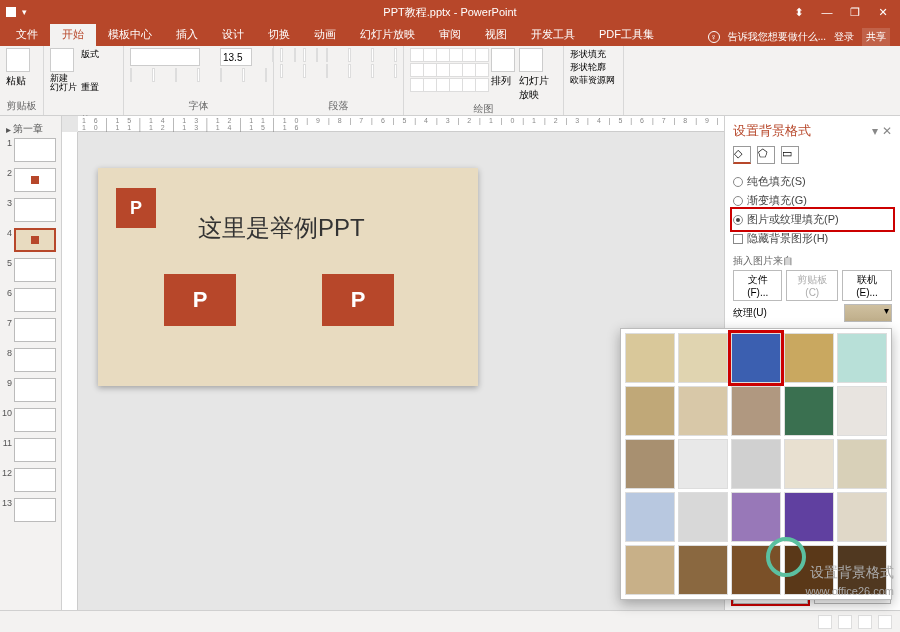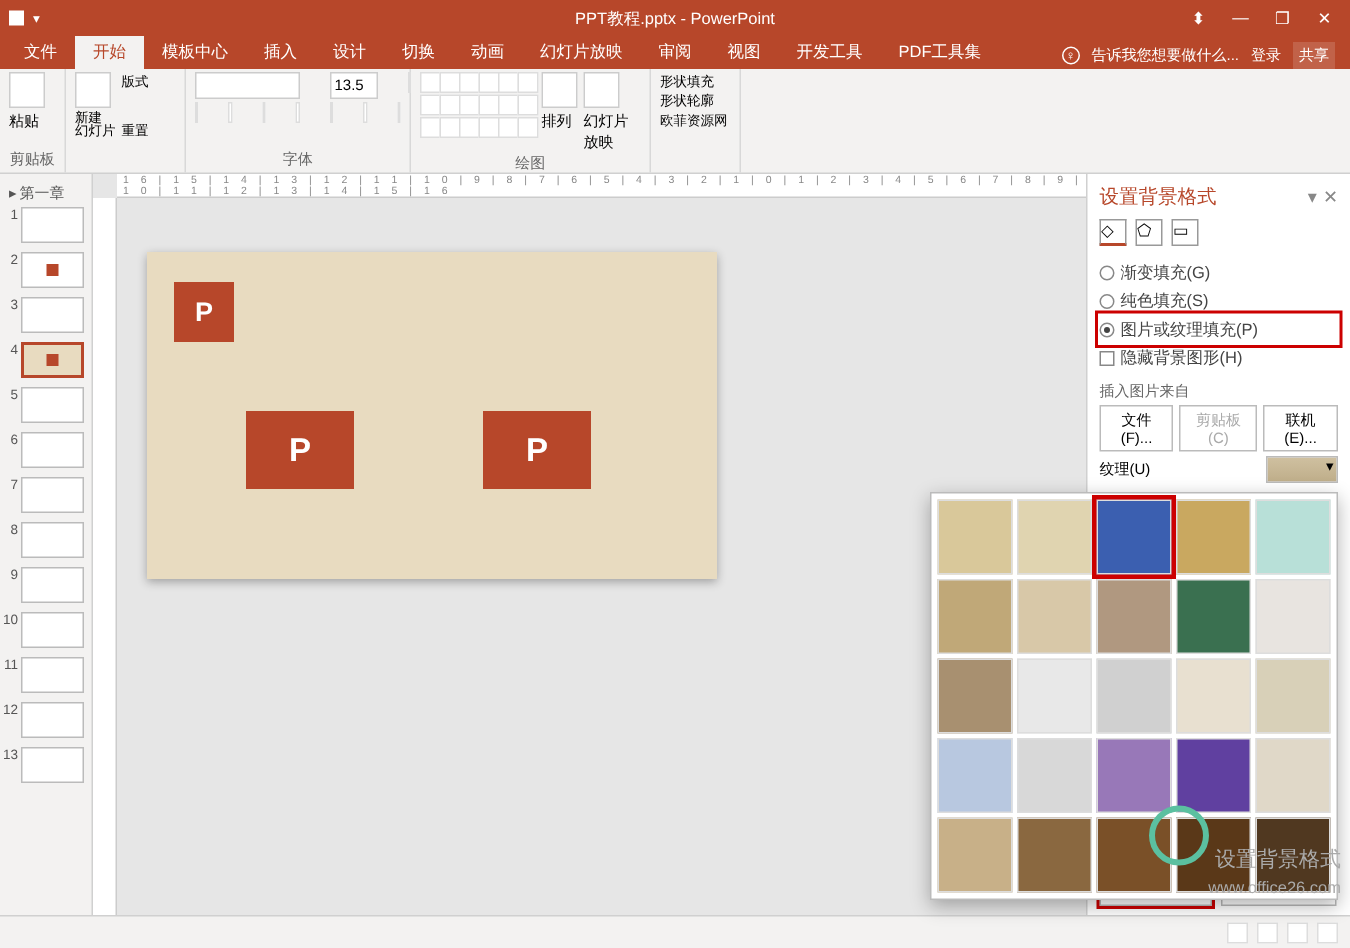--- a/index.html
+++ b/index.html
@@ -194,20 +194,41 @@
         <div class="ribbon-mini"></div>
         <div class="ribbon-mini"></div>
         <div class="ribbon-mini"></div>
         <div class="ribbon-mini"></div>
         <div class="ribbon-mini"></div>
         <div class="ribbon-mini"></div>
       </div>
     </div>
     <div class="ribbon-group-label">字体</div>
   </div>
+  <div class="ribbon-group" style="width:130px">
+    <div style="display:flex;flex-direction:column;gap:2px">
+      <div class="ribbon-row">
+        <div class="ribbon-mini"></div>
+        <div class="ribbon-mini"></div>
+        <div class="ribbon-mini"></div>
+        <div class="ribbon-mini"></div>
+        <div class="ribbon-mini"></div>
+        <div class="ribbon-mini"></div>
+      </div>
+      <div class="ribbon-row">
+        <div class="ribbon-mini"></div>
+        <div class="ribbon-mini"></div>
+        <div class="ribbon-mini"></div>
+        <div class="ribbon-mini"></div>
+        <div class="ribbon-mini"></div>
+        <div class="ribbon-mini"></div>
+      </div>
+    </div>
+    <div class="ribbon-group-label">段落</div>
+  </div>
   <div class="ribbon-group" style="width:160px">
     <div class="ribbon-buttons">
       <div style="display:grid;grid-template-columns:repeat(6,12px);gap:1px">
         <div class="ribbon-mini"></div>
           <div class="ribbon-mini"></div>
           <div class="ribbon-mini"></div>
           <div class="ribbon-mini"></div>
           <div class="ribbon-mini"></div>
           <div class="ribbon-mini"></div>
         <div class="ribbon-mini"></div>
@@ -304,20 +325,21 @@
         <div class="thumb"></div>
       </div>
   </div>
 
   <div class="canvas-area">
     <div class="ruler-h">1 6 | 1 5 | 1 4 | 1 3 | 1 2 | 1 1 | 1 0 | 9 | 8 | 7 | 6 | 5 | 4 | 3 | 2 | 1 | 0 | 1 | 2 | 3 | 4 | 5 | 6 | 7 | 8 | 9 | 1 0 | 1 1 | 1 2 | 1 3 | 1 4 | 1 5 | 1 6</div>
     <div class="ruler-v"></div>
     <div class="slide-wrap">
       <div class="slide">
         <div class="slide-p-icon">P</div>
+        <div class="slide-title">这里是举例PPT</div>
         <div class="slide-card" style="left:66px">P</div>
         <div class="slide-card" style="left:224px">P</div>
       </div>
     </div>
   </div>
 
   <div class="format-pane">
     <div class="pane-title">
       <span>设置背景格式</span>
       <span style="display:flex;gap:4px">
@@ -325,25 +347,25 @@
           <span class="close-x">✕</span>
         </span>
     </div>
     <div class="pane-icons">
       <div class="pane-icon active">◇</div>
       <div class="pane-icon">⬠</div>
       <div class="pane-icon">▭</div>
     </div>
     <div class="radio-row">
         <div class="radio"></div>
-        <span>渐变填充(G)</span>
+        <span>纯色填充(S)</span>
       </div>
     <div class="radio-row">
         <div class="radio"></div>
-        <span>纯色填充(S)</span>
+        <span>渐变填充(G)</span>
       </div>
     <div class="radio-row highlight">
         <div class="radio on"></div>
         <span>图片或纹理填充(P)</span>
       </div>
     <div class="check-row">
         <div class="chk"></div>
         <span>隐藏背景图形(H)</span>
       </div>
 

